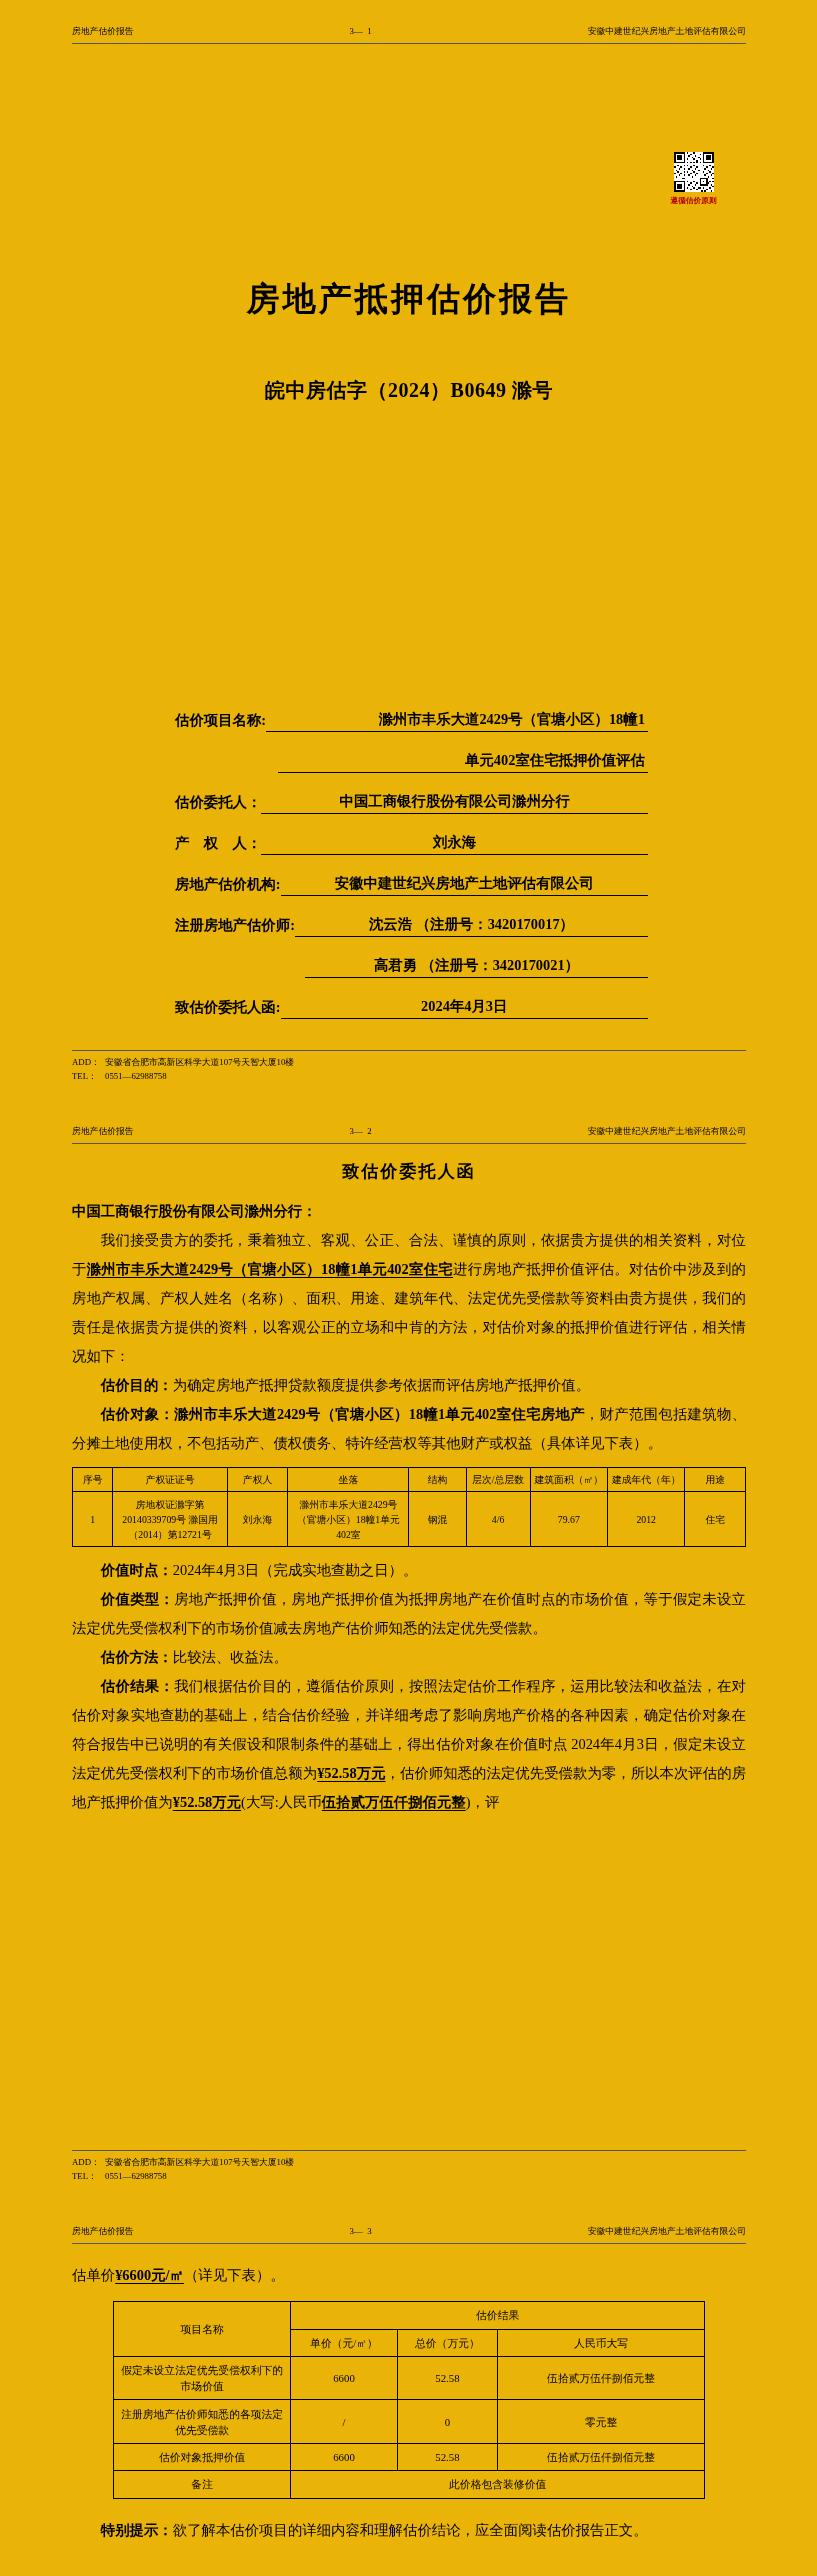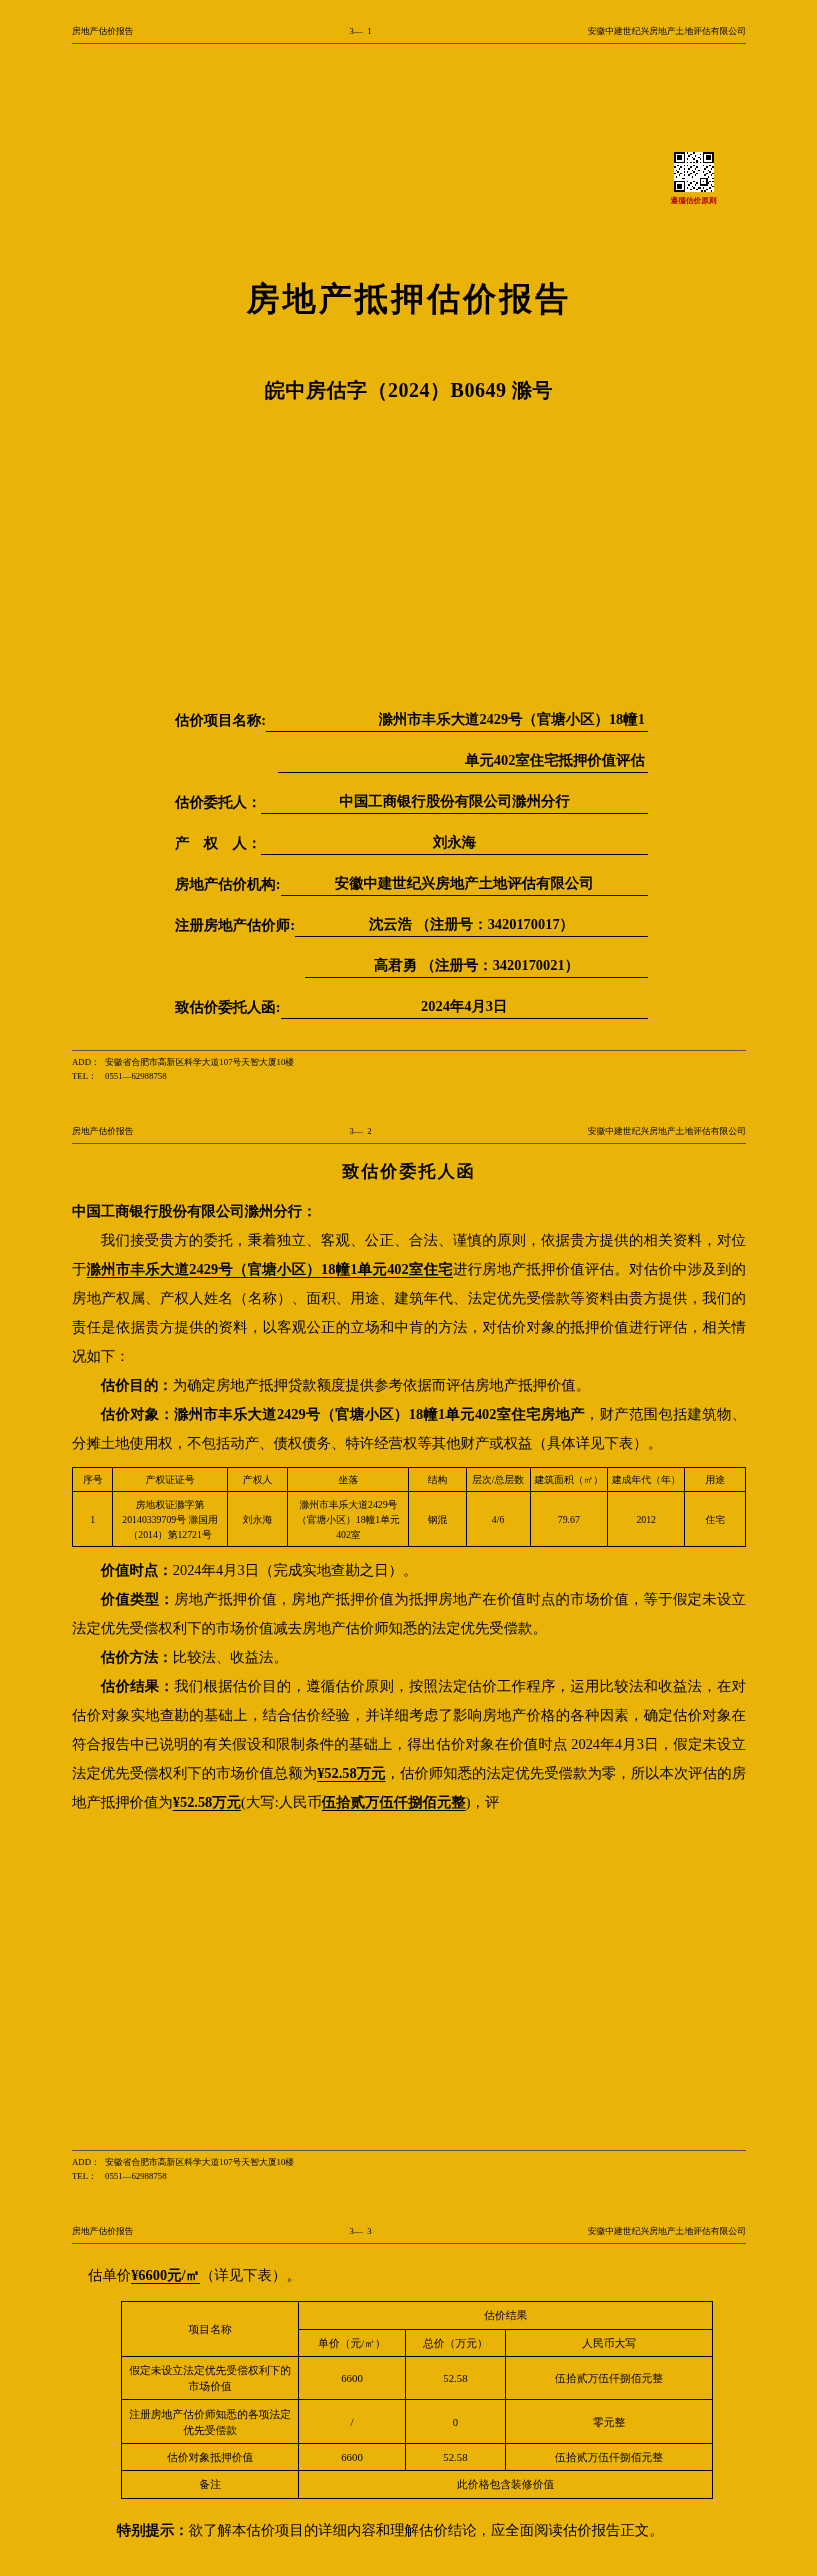--- a/index.html
+++ b/index.html
@@ -81,21 +81,21 @@
   .prop-table {
     width: 100%; border-collapse: collapse; margin: 9.3px 0;
     font-size: 9.8px; line-height: 15px; text-align: center; text-indent: 0;
   }
   .prop-table th, .prop-table td {
     border: 0.5px solid #000; padding: 4.1px 2.1px;
     vertical-align: middle; font-weight: normal;
   }
   
   .page3-content {
-    position: absolute; top: 61px; left: 88px; right: 72px;
+    position: absolute; top: 61px; left: 72px; right: 72px;
     font-size: 14.4px; line-height: 29px; text-align: justify;
   }
   .page3-content p { margin: 0; }
   .p-note { text-indent: 2em; margin-top: 17.5px !important; }
   .result-table {
     width: 592px; margin: 11.3px auto 0; border-collapse: collapse;
     font-size: 10.8px; line-height: 16px; text-align: center;
   }
   .result-table th, .result-table td {
     border: 0.5px solid #000; padding: 5.2px 4.1px;

